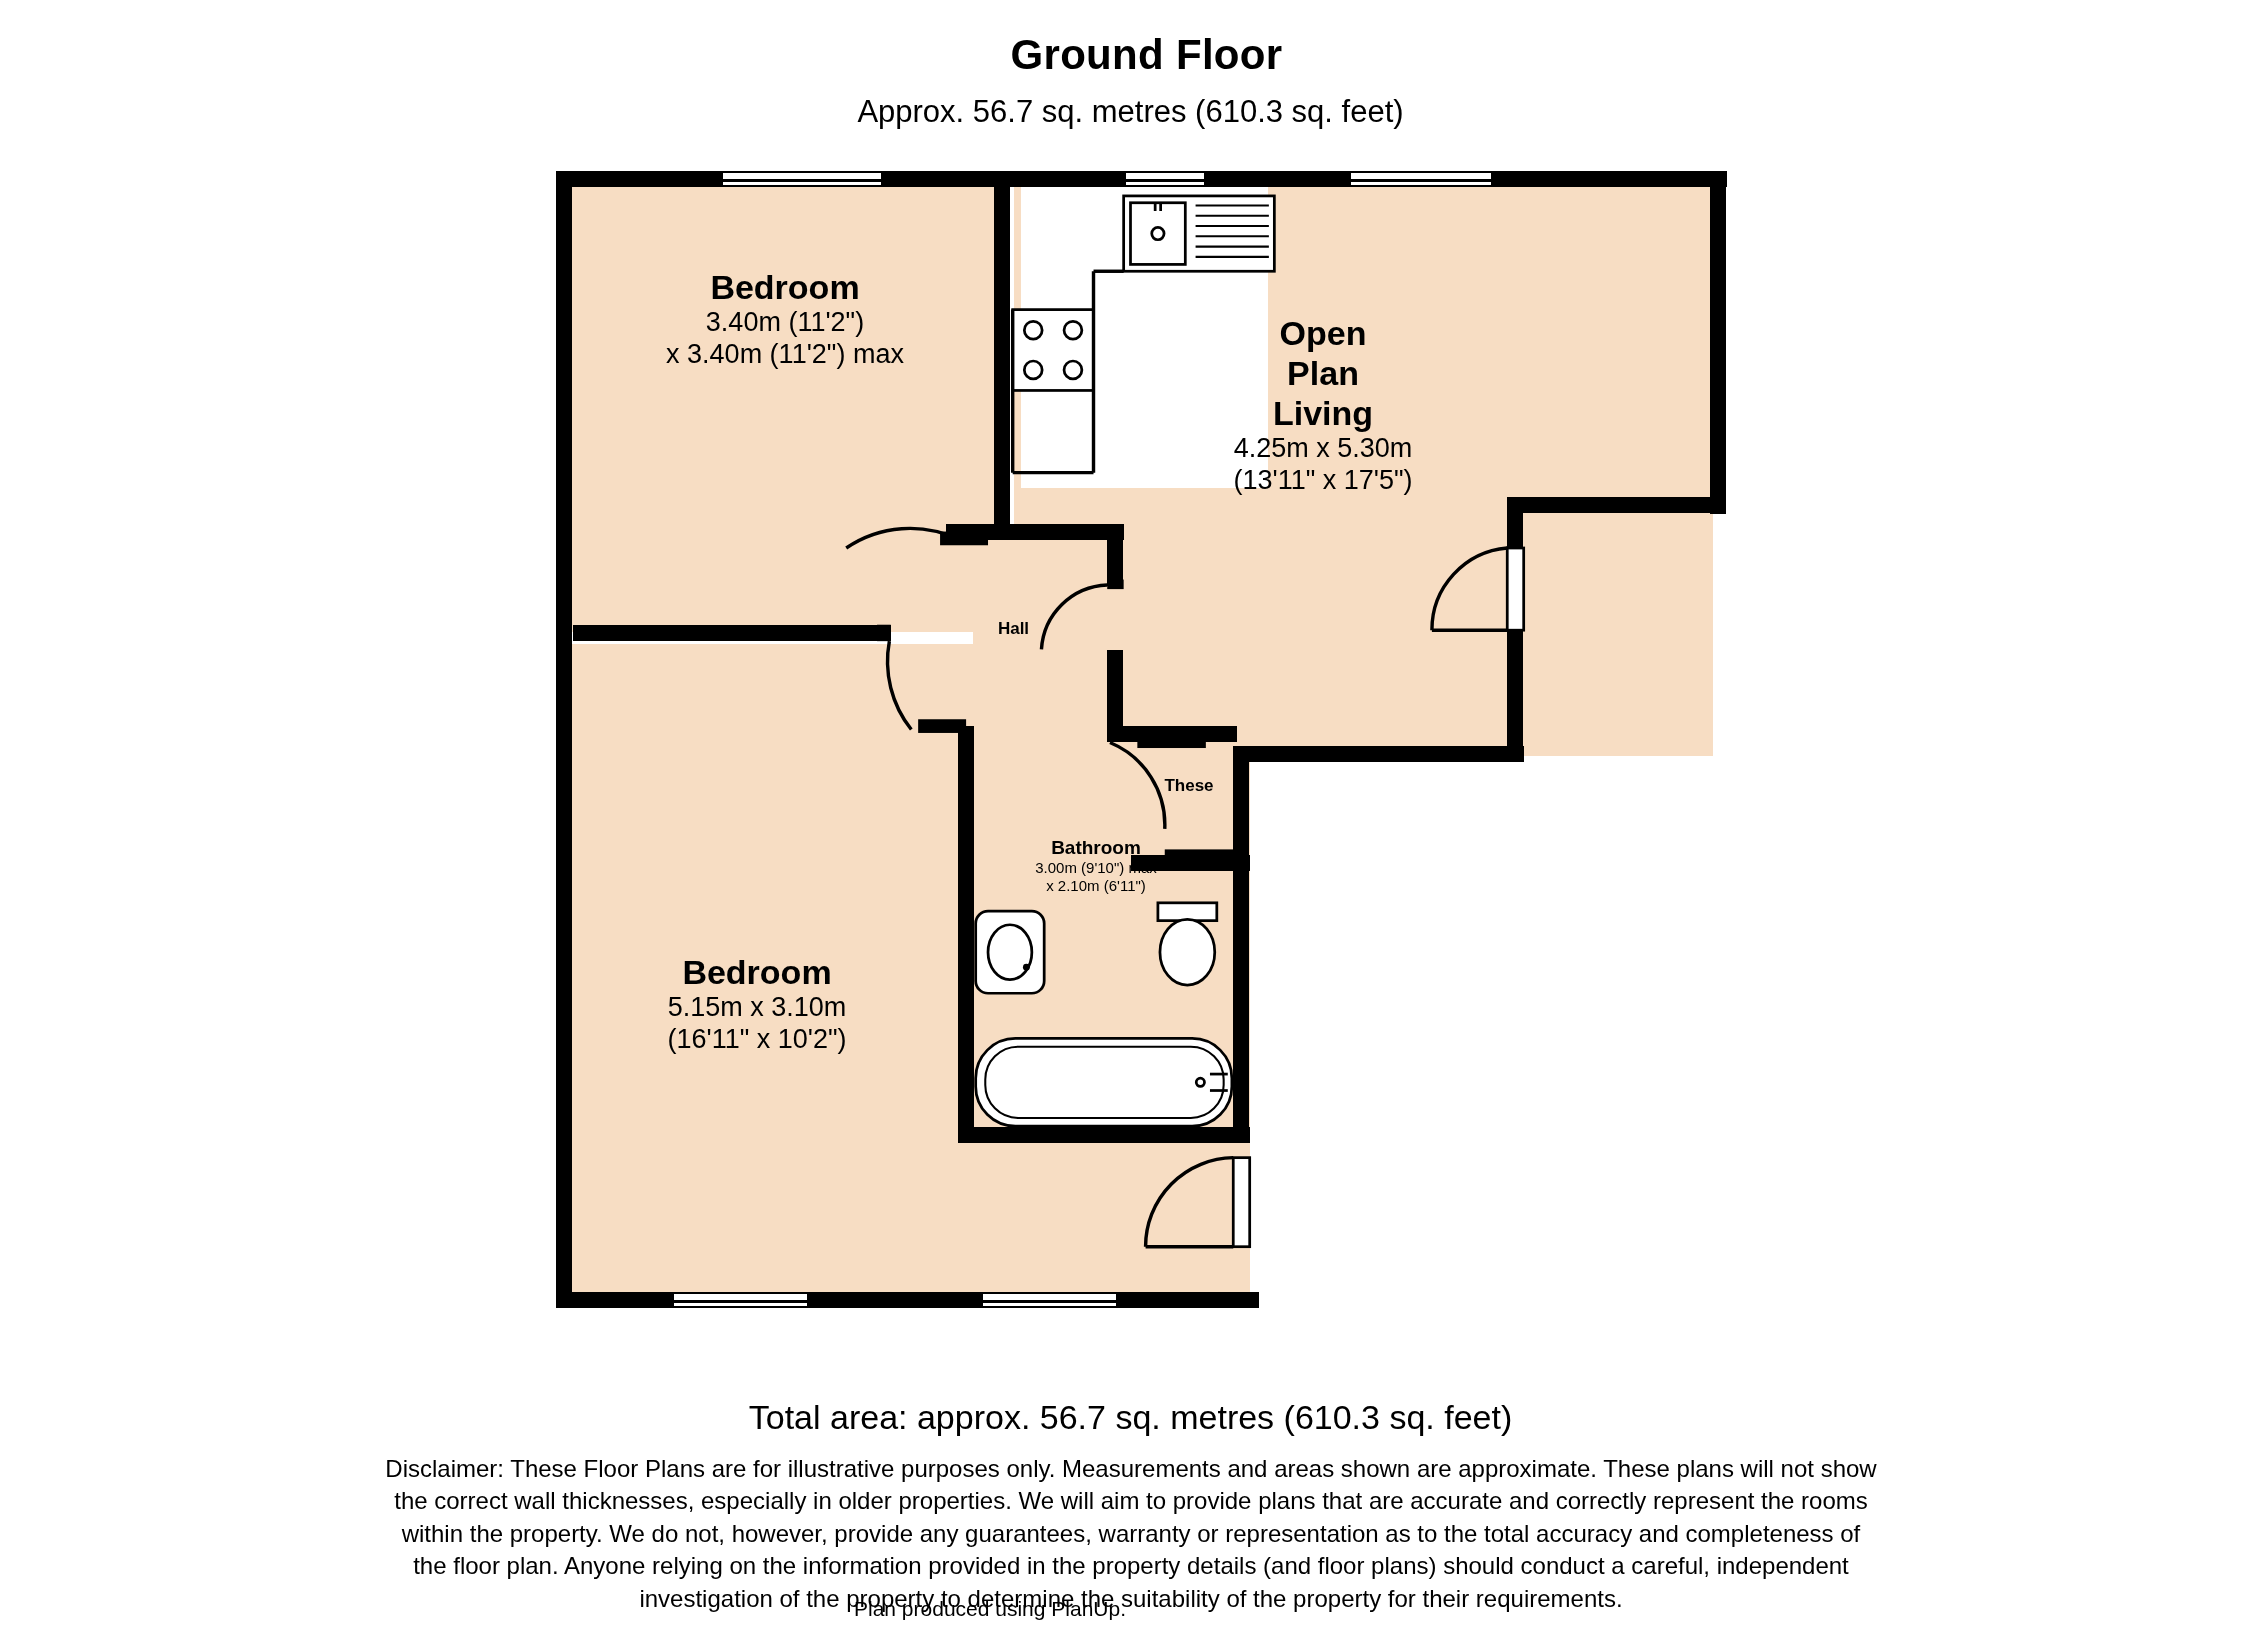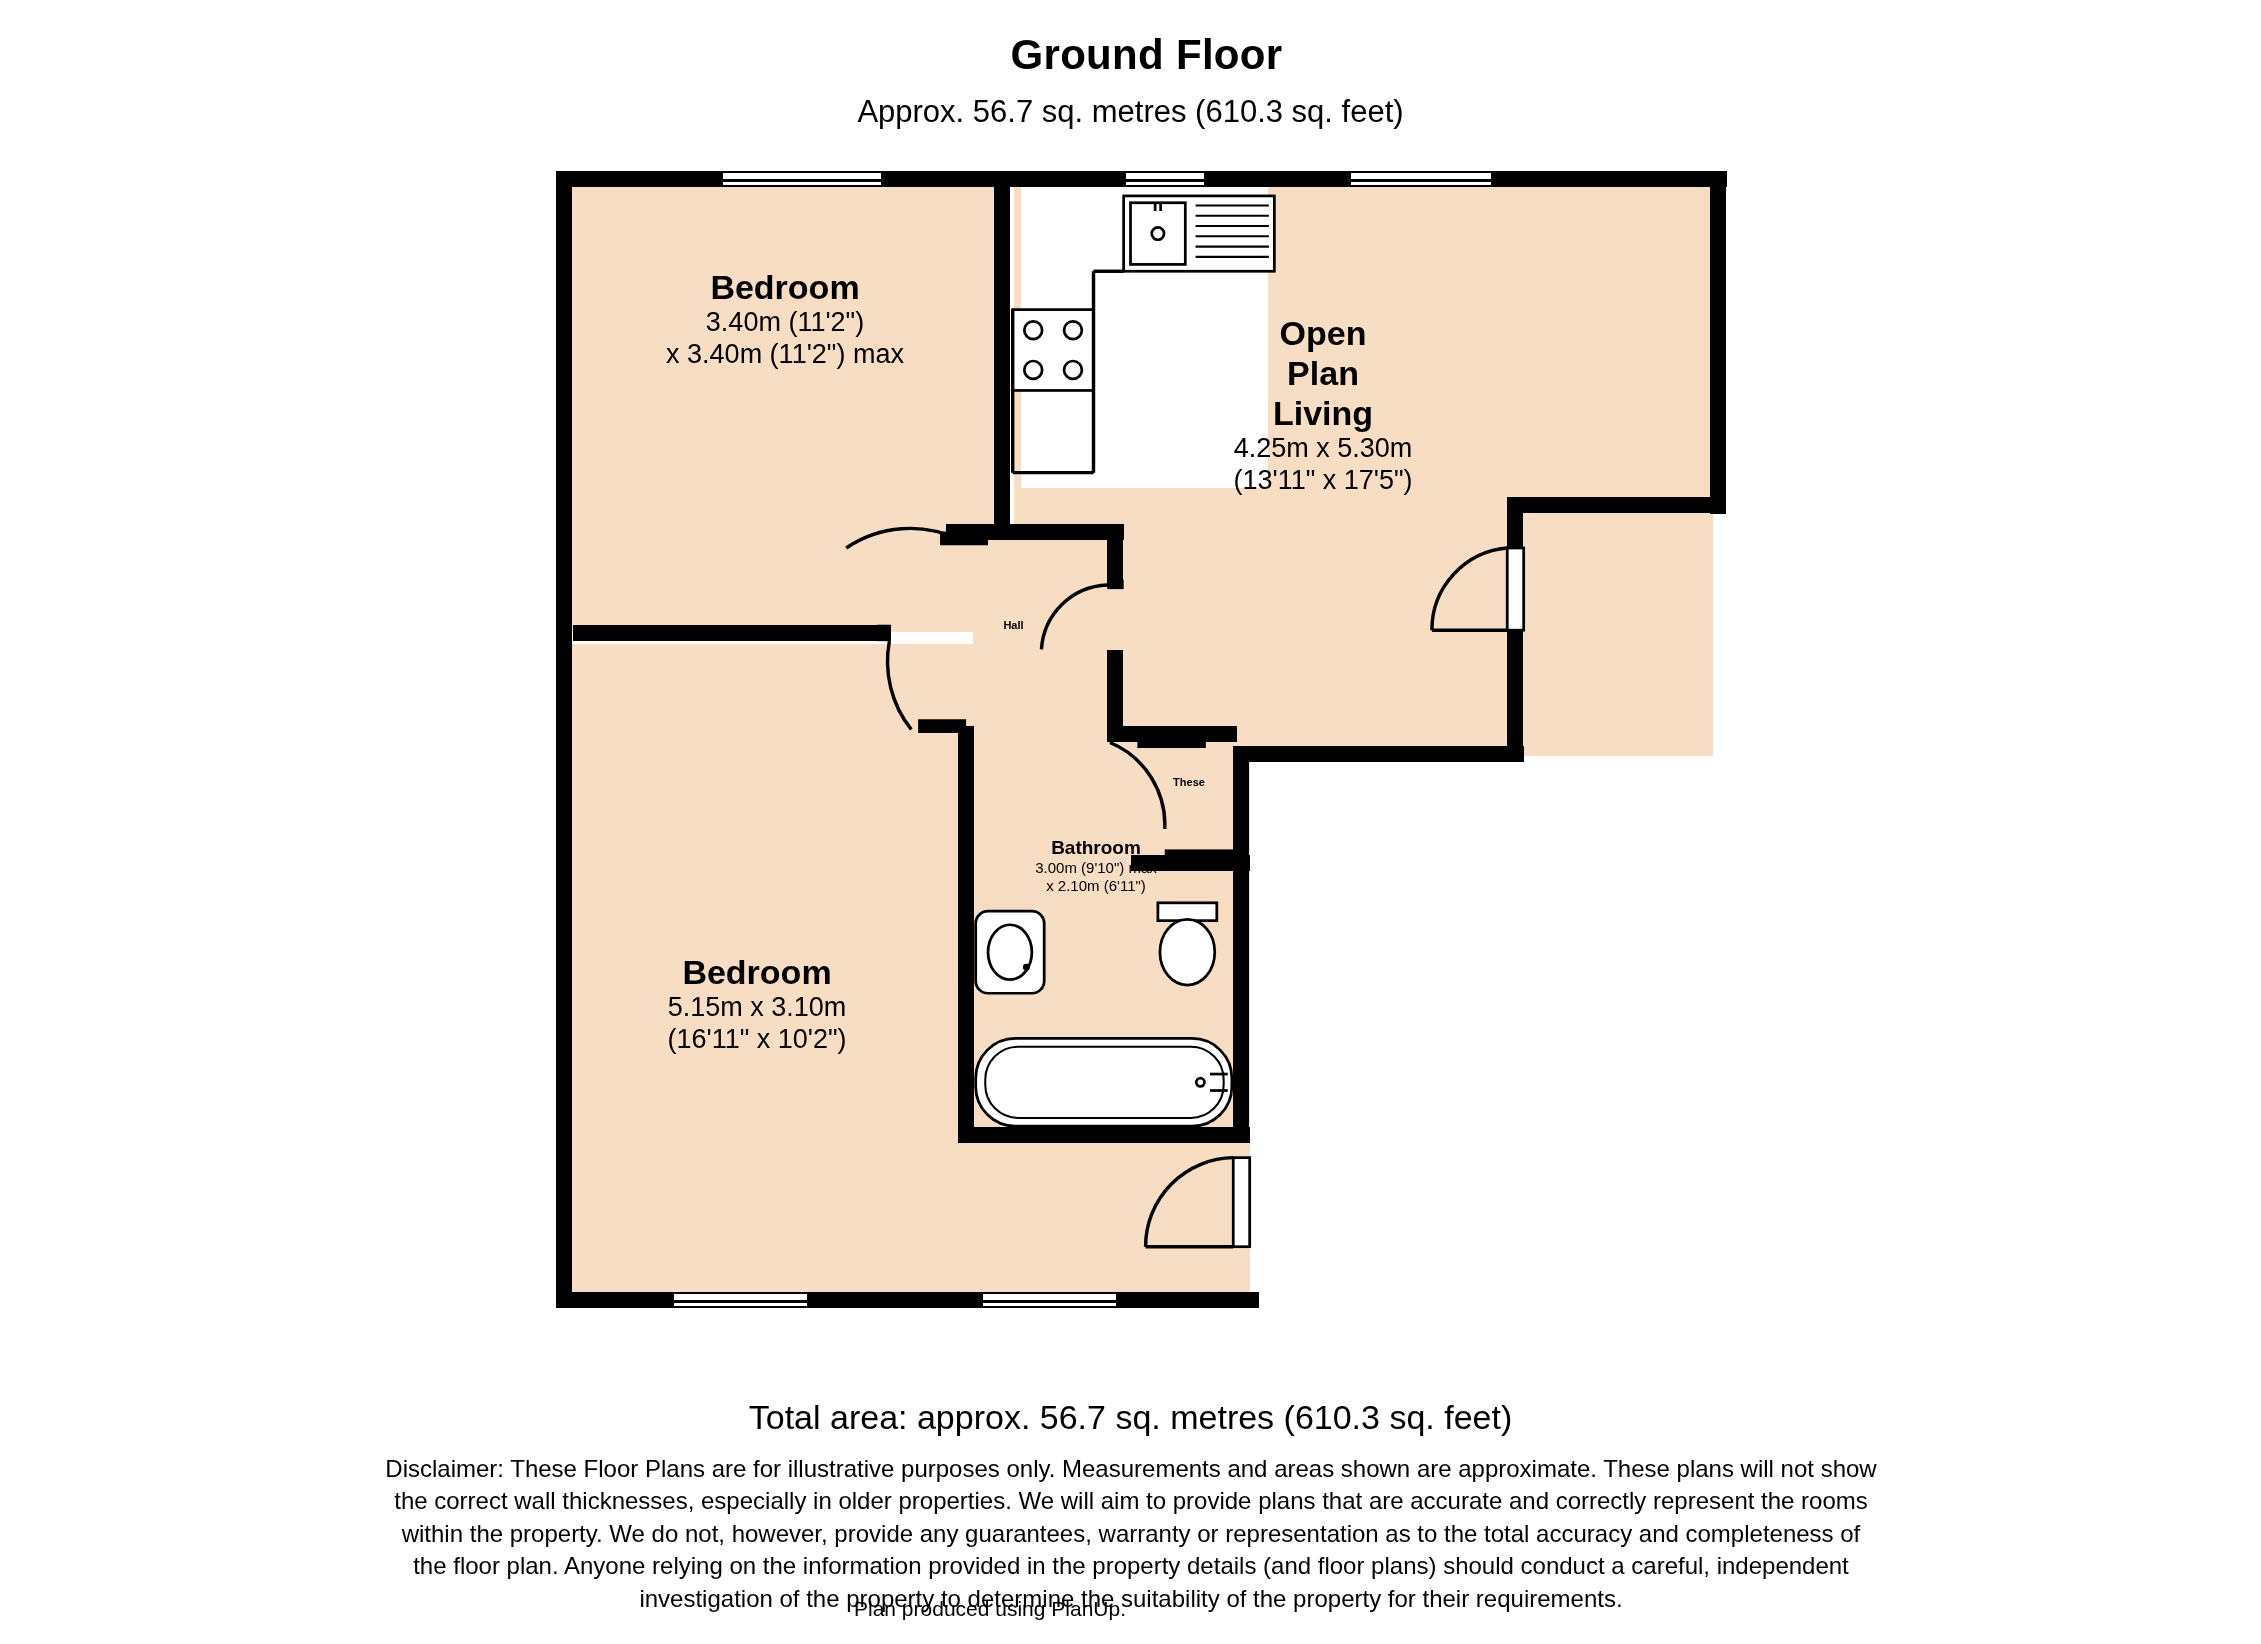--- a/index.html
+++ b/index.html
@@ -70,21 +70,21 @@
   .label .dim {
     display: block;
   }
 
   .r-big .nm { font-size: 34px; }
   .r-big .dim { font-size: 27px; }
 
   .r-small .nm { font-size: 19px; margin-top: 8px; }
   .r-small .dim { font-size: 15px; }
 
-  .r-tiny .nm { font-size: 11px; }
+  .r-tiny .nm { font-size: 17px; }
 
   .footer-total {
     position: absolute;
     left: 0;
     top: 1398px;
     width: 2261px;
     text-align: center;
     font-size: 34px;
     font-weight: normal;
   }

